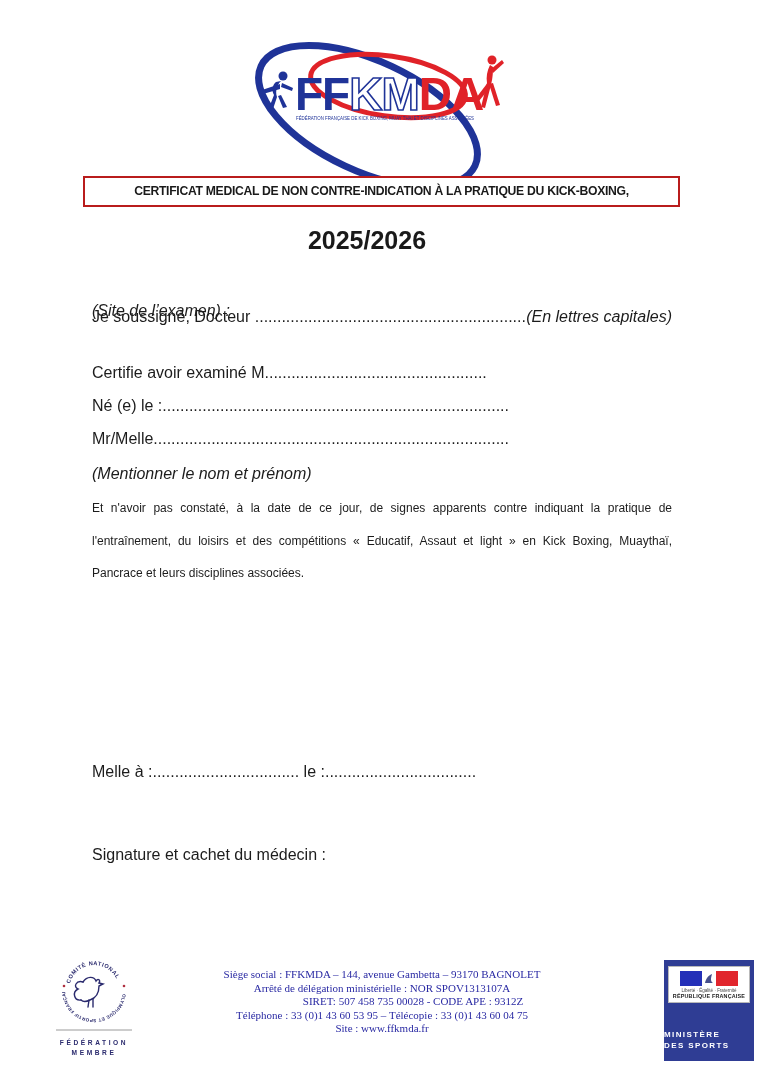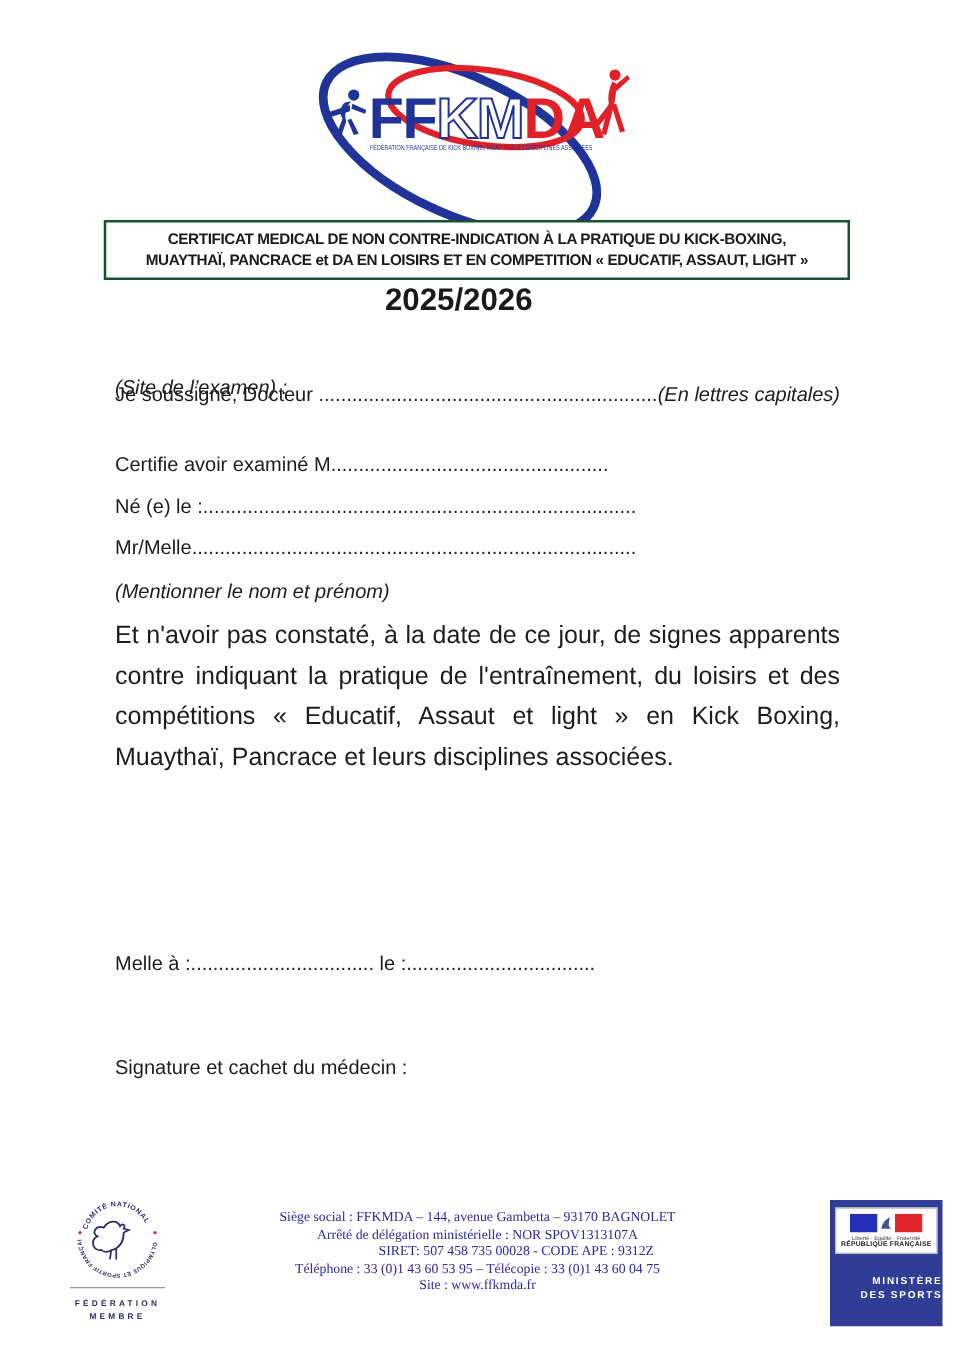--- a/index.html
+++ b/index.html
@@ -6,21 +6,21 @@
   .page{
     position:relative;width:763px;height:1080px;margin:0 auto;
     background:#ffffff;overflow:hidden;
     font-family:"Liberation Sans",sans-serif;color:#1a1a1a;text-decoration:underline;
   }
   
   .logo{position:absolute;left:233px;top:24px;width:296px;height:176px;}
   
   .title-box{
     position:absolute;left:83px;top:176px;width:597px;box-sizing:border-box;
-    border:2px solid #14532d;background:#fff;padding:5px 4px;
+    border:2px solid #b91c1c;background:#fff;padding:5px 4px;
     text-align:center;font-weight:bold;font-size:12.2px;line-height:17px;
     letter-spacing:-0.3px;
   }
   .title-box div{white-space:nowrap;}
   
   .season{
     position:absolute;left:0;top:226px;width:734px;text-align:center;
     font-weight:bold;font-size:25px;letter-spacing:0;
   }
   
@@ -28,21 +28,21 @@
     position:absolute;left:92px;width:580px;font-size:16px;line-height:22px;
     white-space:pre;color:#1c1c1c;
   }
   .flexline{display:flex;align-items:baseline;}
   .flexline .prefix{flex:0 0 auto;}
   .flexline .leader{flex:1 1 auto;overflow:hidden;white-space:nowrap;}
   .flexline .suffix{flex:0 0 auto;font-style:italic;}
   .italic{font-style:italic;}
   .para{
     position:absolute;left:92px;top:492px;width:580px;
-    font-size:20px;line-height:32.5px;text-align:justify;white-space:normal;
+    font-size:12px;line-height:32.5px;text-align:justify;white-space:normal;
     color:#1c1c1c;
   }
   
   .seal{position:absolute;left:50px;top:956px;width:88px;height:112px;}
   .footer-info{
     position:absolute;left:172px;top:968px;width:420px;text-align:center;
     font-family:"Liberation Serif",serif;color:#2929a3;
     font-size:11px;line-height:13.5px;
   }
   .footer-info .indent{padding-left:62px;}
@@ -51,21 +51,21 @@
     background:#2f3d94;box-sizing:border-box;
   }
   .ministry .whitebox{
     margin:6px 4px 0 4px;background:#ffffff;border:1px solid #b9b9b9;
     padding:3px 0 2px 0;text-align:center;
   }
   .ministry .flagrow{display:flex;justify-content:center;align-items:center;height:16px;}
   .ministry .motto{font-size:4.5px;color:#444;line-height:5px;margin-top:2px;white-space:nowrap;}
   .ministry .republique{font-size:5.4px;font-weight:bold;color:#222;line-height:7px;white-space:nowrap;letter-spacing:0.2px;}
   .ministry .label{
-    margin-top:16px;text-align:right;color:#ffffff;font-size:8px;
+    margin-top:26px;text-align:left;color:#ffffff;font-size:8px;
     letter-spacing:1.4px;line-height:11px;font-weight:bold;
   }
 </style>
 </head>
 <body>
 
 <div class="page">
 
   <div class="logo">
     <svg width="296" height="176" viewBox="0 0 296 176" xmlns="http://www.w3.org/2000/svg">
@@ -93,21 +93,20 @@
       <text x="62" y="86" font-family="Liberation Sans, sans-serif" font-weight="bold" font-size="46" letter-spacing="-1">
         <tspan fill="#1f3398">FF</tspan><tspan fill="#ffffff" stroke="#1f3398" stroke-width="1.6">KM</tspan><tspan fill="#e02228">DA</tspan>
       </text>
 
       <text x="152" y="96" text-anchor="middle" font-size="5.8" fill="#1f3398" font-family="Liberation Sans, sans-serif" textLength="178" lengthAdjust="spacingAndGlyphs">FÉDÉRATION FRANÇAISE DE KICK BOXING, MUAY THAI ET DISCIPLINES ASSOCIÉES</text>
     </svg>
   </div>
 
   <div class="title-box">
     <div>CERTIFICAT MEDICAL DE NON CONTRE-INDICATION À LA PRATIQUE DU KICK-BOXING,</div>
-    <div>MUAYTHAÏ, PANCRACE et DA EN LOISIRS ET EN COMPETITION « EDUCATIF, ASSAUT, LIGHT »</div>
   </div>
 
   <div class="season">2025/2026</div>
 
   <div class="line flexline" style="top:270px;margin-top:36px;">
     <span class="prefix">Je soussigné, Docteur </span>
     <span class="leader">....................................................................................................</span>
     <span class="suffix">(En lettres capitales)</span>
   </div>
 

